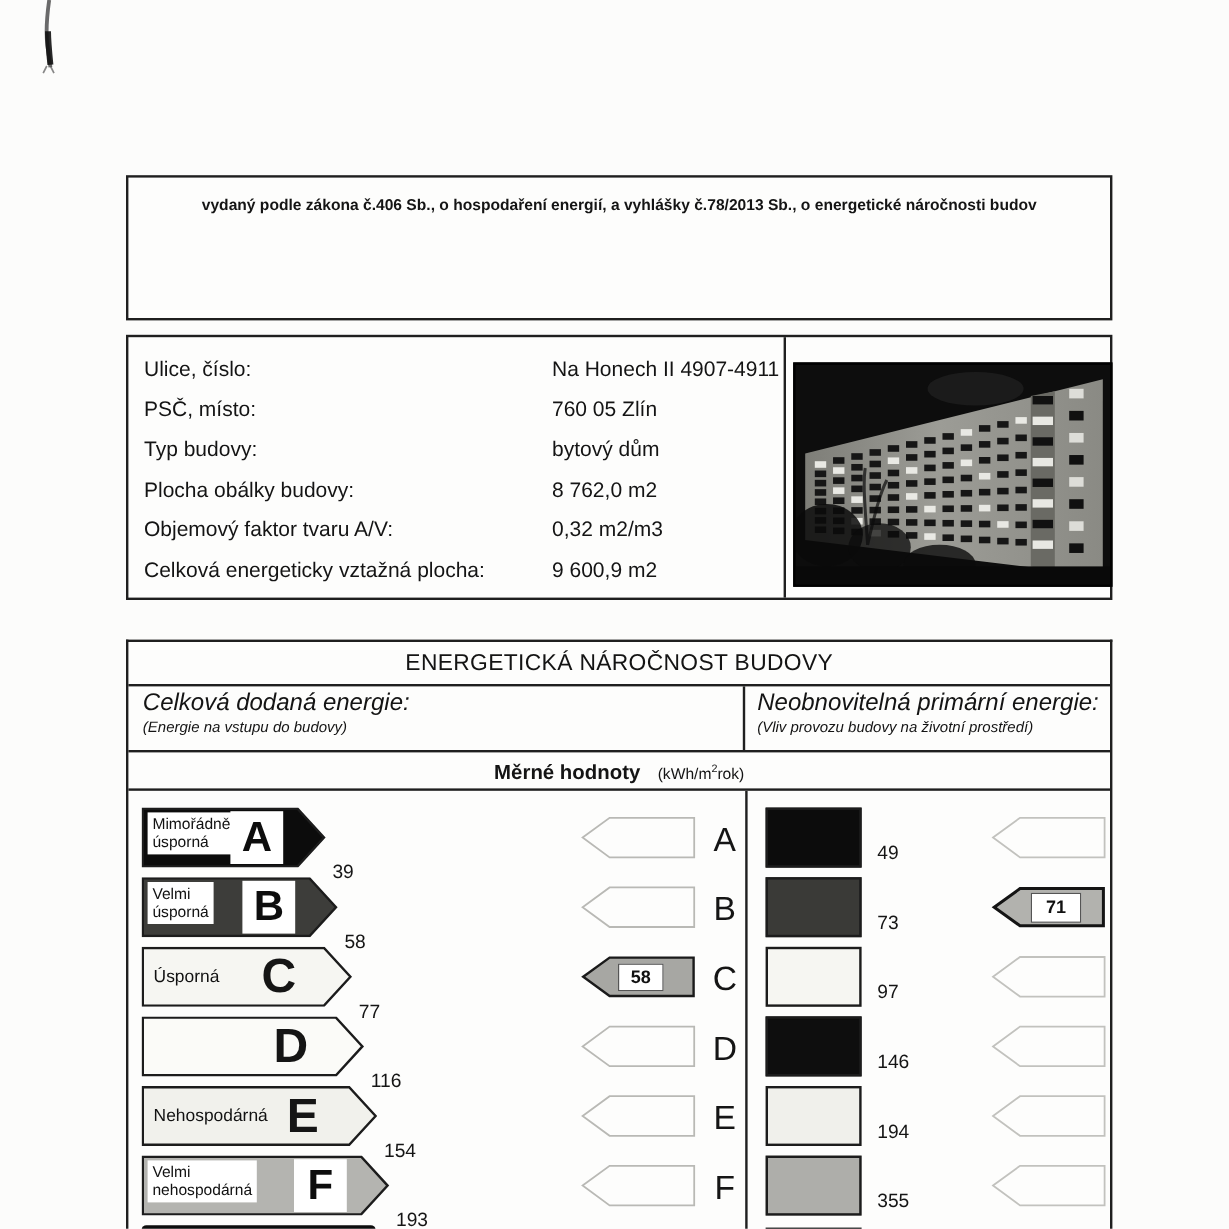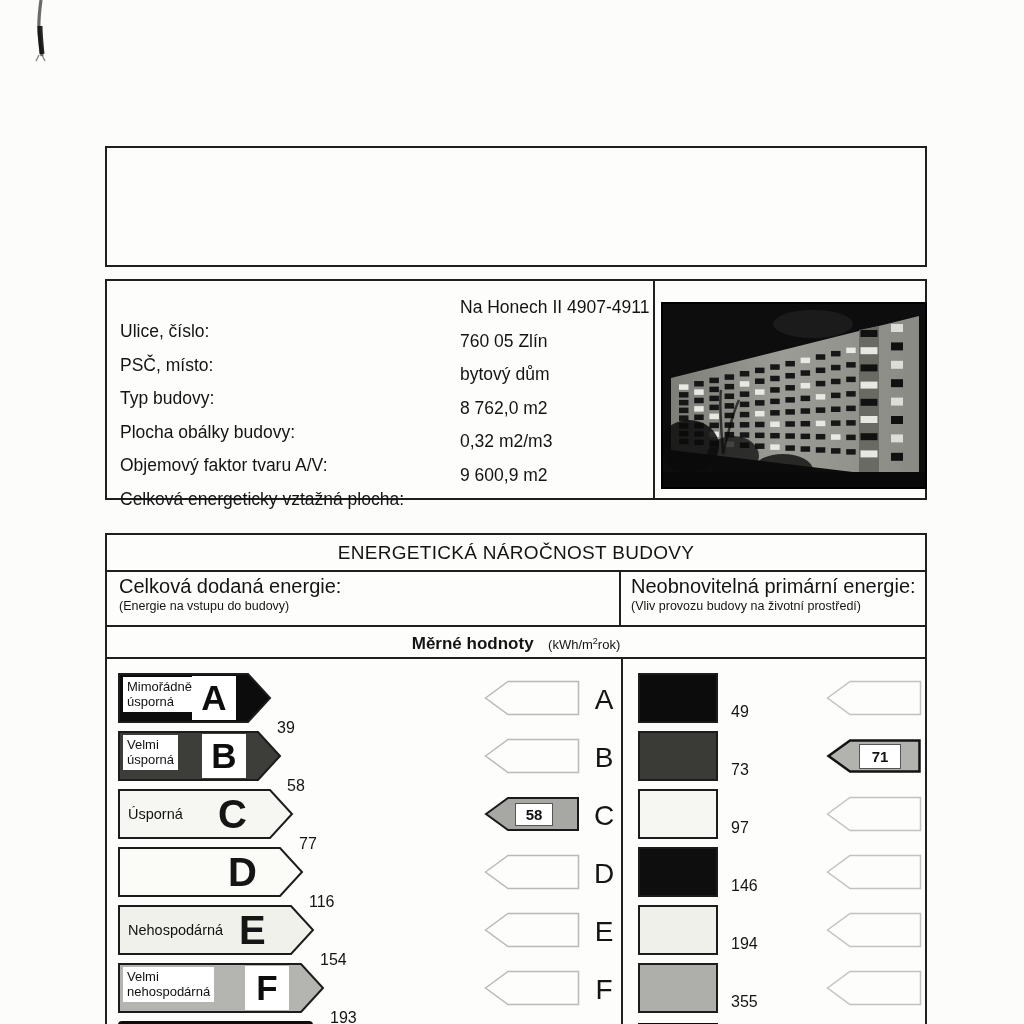--- a/index.html
+++ b/index.html
@@ -11,28 +11,28 @@
   }
   .box{position:absolute;left:105px;width:822px;border:2px solid #1f1f1f;box-sizing:border-box;background:#fdfdfc;}
   
   #title-box{top:146px;height:121px;}
   #doc-title{margin-top:31px;text-align:center;font-size:27px;font-weight:600;letter-spacing:.5px;}
   #doc-subtitle{margin-top:15px;text-align:center;font-size:13px;font-weight:bold;}
   
   #info-box{top:279px;height:221px;}
   #info-rows{position:absolute;left:13px;top:10px;}
   .info-row{height:33.5px;position:relative;font-size:17.5px;}
-  .info-label{position:absolute;left:0;top:6px;white-space:nowrap;margin-top:24px;}
+  .info-label{position:absolute;left:0;top:6px;white-space:nowrap;}
   .info-value{position:absolute;left:340px;top:6px;white-space:nowrap;}
   #photo-cell{position:absolute;left:546px;top:0;bottom:0;right:0;border-left:2px solid #1f1f1f;}
   #building-photo{position:absolute;left:6px;top:21px;width:266px;height:187px;border:2px solid #000;box-sizing:border-box;background:#0c0c0c;}
   
   #energy-box{top:533px;height:492px;border-bottom:none;}
   #energy-header{height:35px;border-bottom:2px solid #1f1f1f;text-align:center;font-size:19px;font-weight:500;line-height:36px;letter-spacing:.3px;}
-  #subheader{height:53px;border-bottom:2px solid #1f1f1f;position:relative;}
+  #subheader{height:53px;border-bottom:2px solid #1f1f1f;position:relative;font-style:italic;}
   #delivered-cell{position:absolute;left:0;top:0;bottom:0;width:514px;border-right:2px solid #1f1f1f;padding:3px 0 0 12px;box-sizing:border-box;}
   #primary-cell{position:absolute;left:516px;top:0;bottom:0;right:0;padding:3px 0 0 8px;}
   .cell-title{font-size:20px;}
   .cell-sub{font-size:12.5px;margin-top:1px;}
   #units-row{height:30px;border-bottom:2px solid #1f1f1f;text-align:center;line-height:29px;}
   #units-label{font-size:17px;font-weight:bold;}
   #units-units{font-size:13px;margin-left:10px;}
   #units-units sup{font-size:9px;}
   #chart{position:relative;height:372px;overflow:hidden;}
   #chart-divider{position:absolute;left:514px;top:0;bottom:0;width:2px;background:#1f1f1f;}
@@ -50,20 +50,21 @@
 </head>
 <body>
 
 <svg id="artifact" width="34" height="66" viewBox="0 0 34 66">
   <path d="M13,0 C11,14 10,26 11.5,38 C12.5,46 13.5,52 14,56" stroke="#3a3a3a" stroke-width="3.2" fill="none" opacity="0.75"></path>
   <path d="M12,26 C12,34 13,44 14,54" stroke="#111" stroke-width="5" fill="none" opacity="0.9"></path>
   <path d="M11,55 l-3,6 M14,55 l3,6" stroke="#555" stroke-width="1.4" fill="none" opacity="0.7"></path>
 </svg>
 
 <div class="box" id="title-box">
+  <div id="doc-subtitle">vydaný podle zákona č.406 Sb., o hospodaření energií, a vyhlášky č.78/2013 Sb., o energetické náročnosti budov</div>
 </div>
 
 <div class="box" id="info-box">
   <div id="info-rows">
       <div class="info-row">
         <span class="info-label">Ulice, číslo:</span>
                  <span class="info-value">Na Honech II 4907-4911</span>
       </div>
       <div class="info-row">
         <span class="info-label">PSČ, místo:</span>

